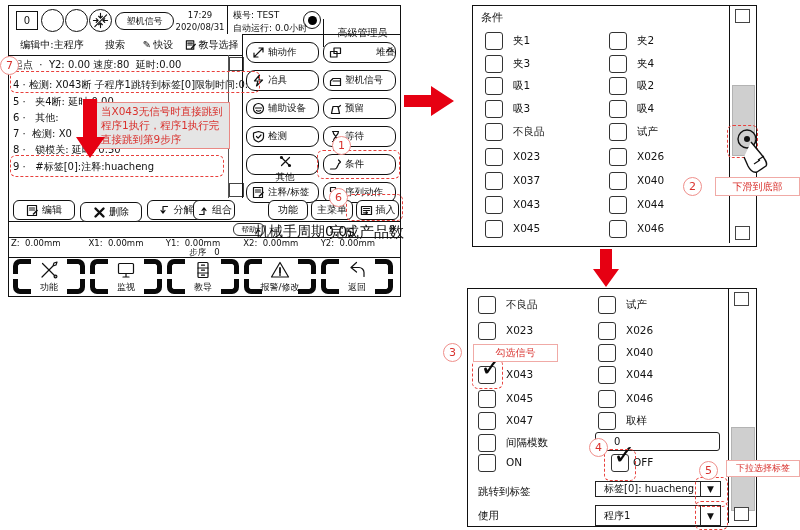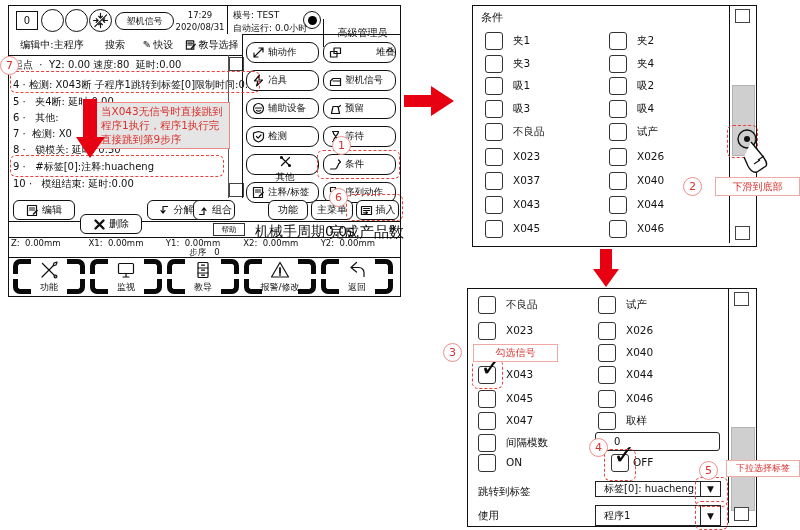--- a/index.html
+++ b/index.html
@@ -95,21 +95,20 @@
     </div>
 
     <div class="abs" style="left:0;top:49px;width:233px;height:143px;">
       <div class="prow" style="top:2px;">起点  ·  Y2: 0.00 速度:80  延时:0.00</div>
       <div class="prow" style="top:22px;">4 · 检测: X043断 子程序1跳转到标签[0]限制时间:0:</div>
       <div class="prow" style="top:39px;">5 ·   夹4断: 延时:0.00</div>
       <div class="prow" style="top:55px;">6 ·   其他: </div>
       <div class="prow" style="top:71px;">7 ·  检测: X0                      时间:0</div>
       <div class="prow" style="top:87px;">8 ·   锁模关: 延时: 0.50</div>
       <div class="prow" style="top:104px;">9 ·   #标签[0]:注释:huacheng</div>
-      <div class="prow" style="top:121px;">10 ·   模组结束: 延时:0.00</div>
 
       <div class="vline" style="left:219px;top:0;height:143px;border-left:1.2px solid #555;"></div>
       <div class="sq" style="left:220px;top:2px;"></div>
       <div class="sq" style="left:220px;top:128px;"></div>
     </div>
     <div class="vline" style="left:233px;top:28px;height:164px;"></div>
 
     <div class="abs" style="left:234px;top:28px;width:157px;height:164px;">
       <div class="action" style="left:3px;top:8px;">
         <span>
@@ -222,21 +221,21 @@
       <div class="tbtn" style="left:4px;top:2px;width:62px;">
         <span>
             <svg class="ic" width="13" height="13" viewBox="0 0 13 13">
               <rect x="1.5" y="1.5" width="9" height="10"></rect>
               <path d="M3.5 4 h5 M3.5 6 h5"></path>
               <path d="M6.5 10 l4.5-4.5 1 1 L7.5 11z" class="fl"></path>
             </svg>
           </span>
         <span>编辑</span>
       </div>
-      <div class="tbtn" style="left:71px;top:16px;width:62px;">
+      <div class="tbtn" style="left:71px;top:4px;width:62px;">
         <span>
             <svg class="ic" width="13" height="13" viewBox="0 0 13 13">
               <path d="M2.5 2.5 L10.5 10.5 M10.5 2.5 L2.5 10.5" style="stroke-width:2.4"></path>
             </svg>
           </span>
         <span>删除</span>
       </div>
       <div class="tbtn" style="left:138px;top:2px;width:57px;">
         <span>
             <svg class="ic" width="13" height="13" viewBox="0 0 13 13">
@@ -261,21 +260,21 @@
               <rect x="1.5" y="2.5" width="10" height="8"></rect>
               <path d="M3.5 4.5 h6 M3.5 6.5 h6"></path>
               <path d="M3.5 8.8 h4 l-1.3-1 M7.5 8.8 l-1.3 1"></path>
             </svg>
           </span>
         <span>插入</span>
       </div>
     </div>
 
     <div class="abs" style="left:0;top:215px;width:391px;height:16px;border-bottom:1.3px solid #111;">
-      <div class="abs" style="left:204px;top:2px;width:30px;height:11px;border:1.2px solid #333;border-radius:0;display:flex;align-items:center;justify-content:center;font-size:7.5px;font-family:Liberation Serif, serif;">帮助</div>
+      <div class="abs" style="left:224px;top:2px;width:30px;height:11px;border:1.2px solid #333;border-radius:6px;display:flex;align-items:center;justify-content:center;font-size:7.5px;font-family:Liberation Serif, serif;">帮助</div>
       <div class="txt" style="left:246px;top:2px;font-size:14px;">机械手周期0.0s</div>
       <div class="txt" style="left:320px;top:2px;font-size:15px;">完成产品数</div>
       <div class="txt" style="left:380px;top:2px;font-size:9.5px;">0</div>
     </div>
 
     <div class="abs" style="left:0;top:231px;width:391px;height:20px;border-bottom:1.3px solid #111;">
       <div style="position:absolute;left:2px;top:1px;right:2px;display:flex;font-size:8.5px;">
         <div style="flex:1;"><span>Z:</span>&nbsp;&nbsp;<span>0.00mm</span></div>
         <div style="flex:1;"><span>X1:</span>&nbsp;&nbsp;<span>0.00mm</span></div>
         <div style="flex:1;"><span>Y1:</span>&nbsp;&nbsp;<span>0.00mm</span></div>

